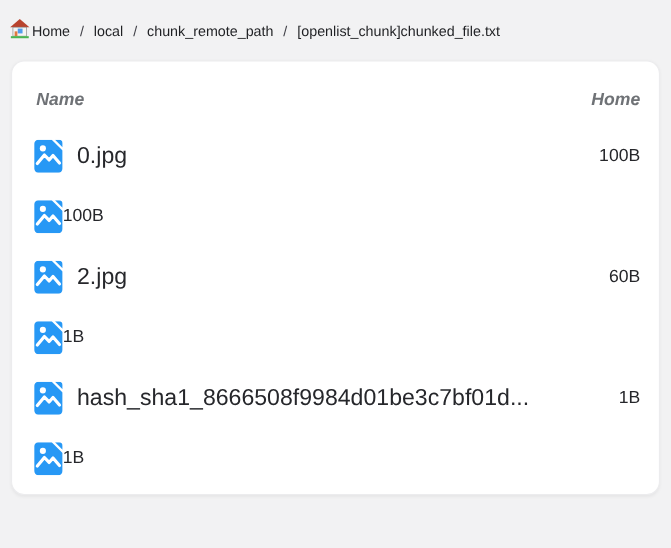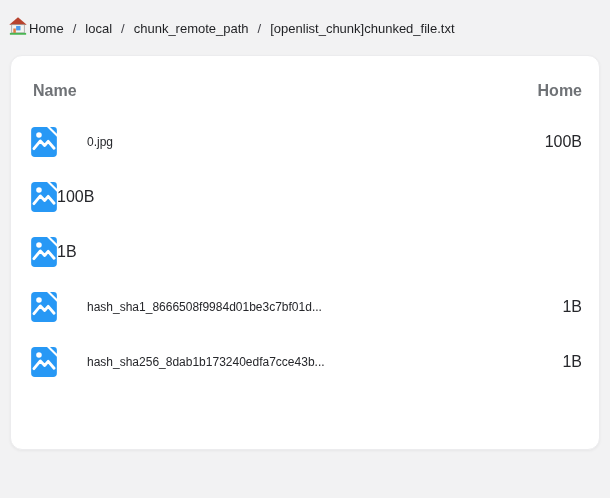--- a/index.html
+++ b/index.html
@@ -45,37 +45,37 @@
   .list-header {
     display: flex;
     justify-content: space-between;
     align-items: center;
     height: 46px;
     padding: 0 0 0 2px;
     font-size: 16px;
     font-weight: bold;
     color: #6f7276;
   }
-  .list-header .hdr { cursor: pointer; }
+  .list-header .hdr { cursor: pointer; font-style: italic; }
   .file-row {
     display: flex;
     align-items: center;
     height: 55px;
     cursor: pointer;
     border-radius: 8px;
   }
   .file-icon {
     flex: 0 0 auto;
     width: 26px; height: 30px;
     display: block;
     color: #2798f5;
   }
   .file-name {
-    margin-left: 30px;
-    font-size: 12px;
+    margin-left: 13px;
+    font-size: 21px;
     color: #26272b;
     white-space: nowrap;
     overflow: hidden;
     flex: 1 1 auto;
   }
   .file-size {
     flex: 0 0 auto;
     font-size: 16px;
     color: #26272b;
     text-align: left;
@@ -127,37 +127,43 @@
     <span class="file-size">100B</span>
   </div>
 
   <div class="file-row">
     <svg class="file-icon" viewBox="0 0 24 28">
         <use href="#icon-image-file"></use>
       </svg>
     <span class="file-size">100B</span>
   </div>
 
+  <div class="file-row">
+    <svg class="file-icon" viewBox="0 0 24 28">
+        <use href="#icon-image-file"></use>
+      </svg>
+    <span class="file-name">2.jpg</span>
+    <span class="file-size">60B</span>
+  </div>
 
   <div class="file-row">
     <svg class="file-icon" viewBox="0 0 24 28">
         <use href="#icon-image-file"></use>
       </svg>
     <span class="file-size">1B</span>
   </div>
 
   <div class="file-row">
     <svg class="file-icon" viewBox="0 0 24 28">
         <use href="#icon-image-file"></use>
       </svg>
     <span class="file-name">hash_sha1_8666508f9984d01be3c7bf01d...</span>
     <span class="file-size">1B</span>
   </div>
 
   <div class="file-row">
     <svg class="file-icon" viewBox="0 0 24 28">
         <use href="#icon-image-file"></use>
       </svg>
-    <span class="file-name">hash_sha256_8dab1b173240edfa7cce43b...</span>
     <span class="file-size">1B</span>
   </div>
 
 </section>
 
 </body></html>

